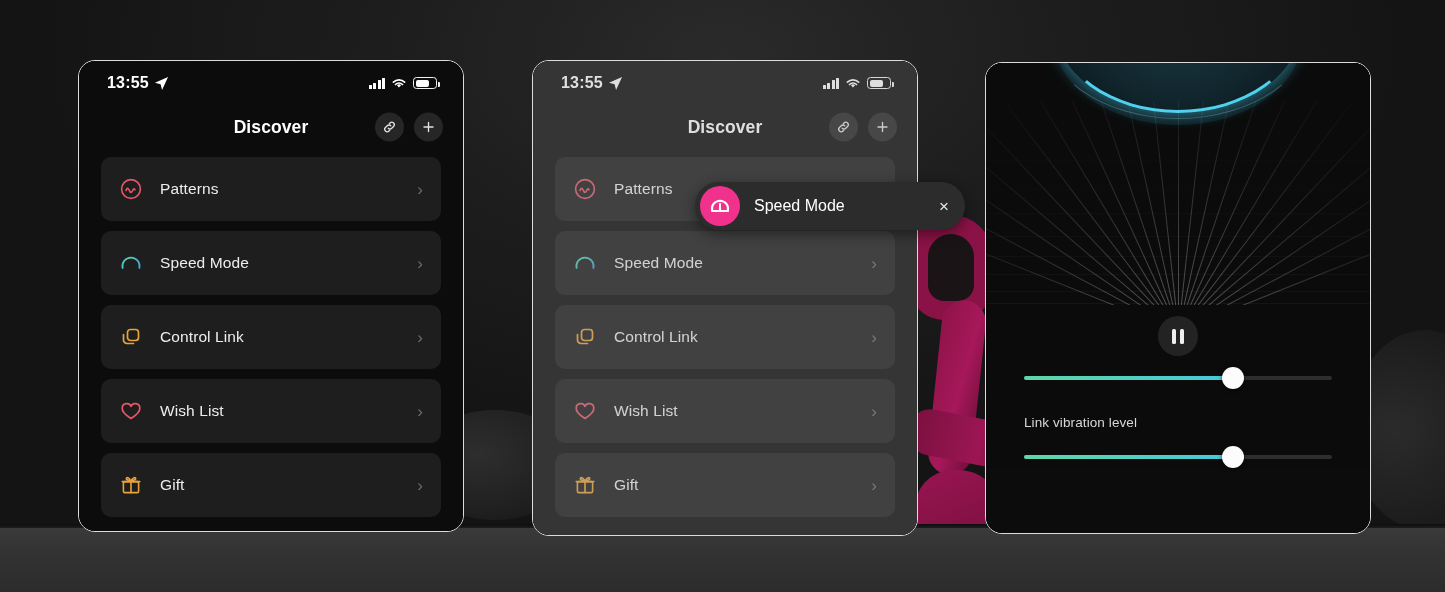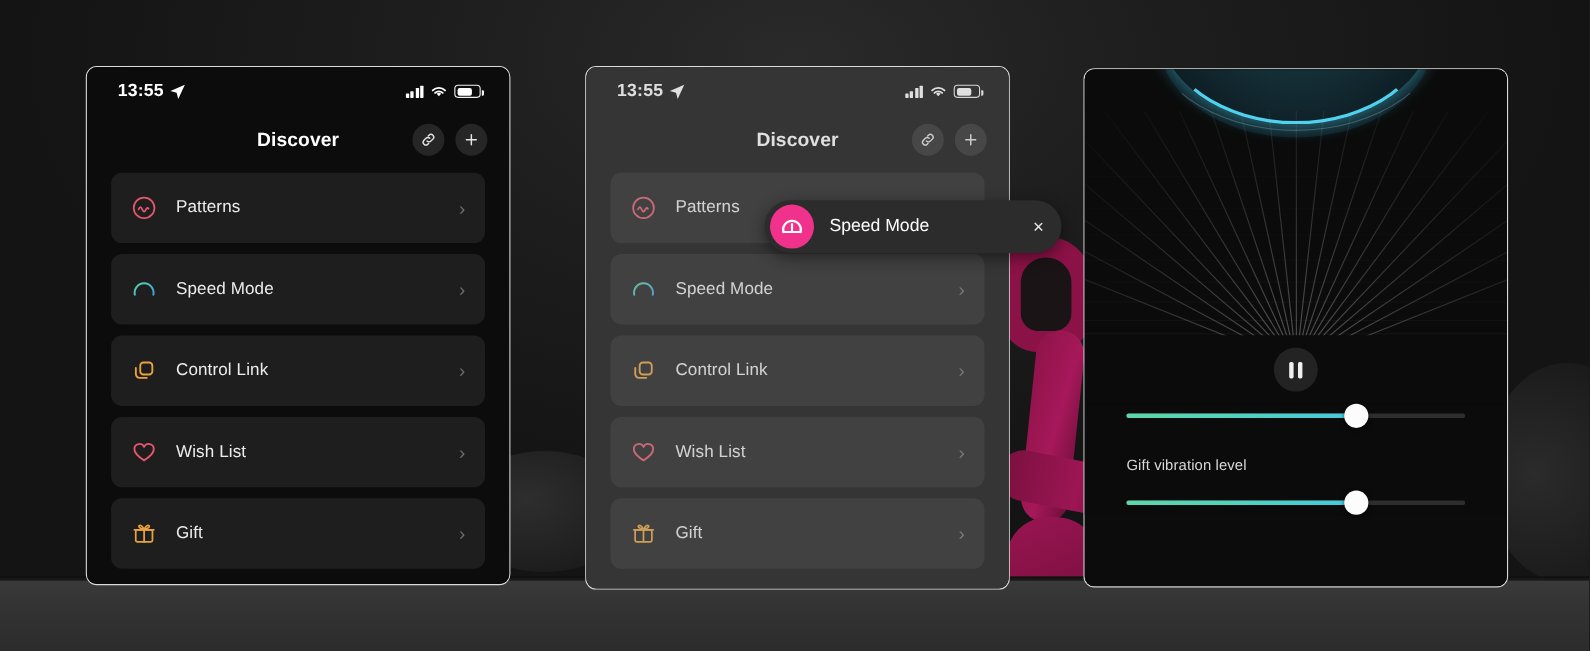--- a/index.html
+++ b/index.html
@@ -66,21 +66,21 @@
   }
   .bg-blob-right {
     position: absolute; left: 1350px; top: 330px; width: 150px; height: 200px;
     background: radial-gradient(ellipse at 30% 50%, #2b2b2b 0%, #1d1d1d 65%, rgba(18,18,18,0) 100%);
     border-radius: 50%;
   }
 
   
   .phone {
     position: absolute;
-    border-radius: 10px;
+    border-radius: 17px;
     border: 1.5px solid #dcdcdc;
     overflow: hidden;
     background: #0c0c0c;
   }
   #phone-1 { left: 78px;  top: 60px; width: 386px; height: 472px; }
   #phone-2 { left: 532px; top: 60px; width: 386px; height: 476px; }
   #phone-3 { left: 985px; top: 62px; width: 386px; height: 472px; }
 
   .screen { position: absolute; inset: 0; background: #0c0c0c; }
 
@@ -558,21 +558,21 @@
         </div>
       </div>
 
       <div class="controls">
         <div class="slider">
           <div class="track"></div>
           <div class="fill" id="fill-0" style="width: 68%;"></div>
           <div class="thumb" id="thumb-0" style="left: 68%;"></div>
         </div>
 
-        <div class="ctrl-label">Gift vibration level</div>
+        <div class="ctrl-label">Link vibration level</div>
         <div class="slider">
           <div class="track"></div>
           <div class="fill" id="fill-1" style="width: 68%;"></div>
           <div class="thumb" id="thumb-1" style="left: 68%;"></div>
         </div>
       </div>
 
     </div>
   </div>
 

